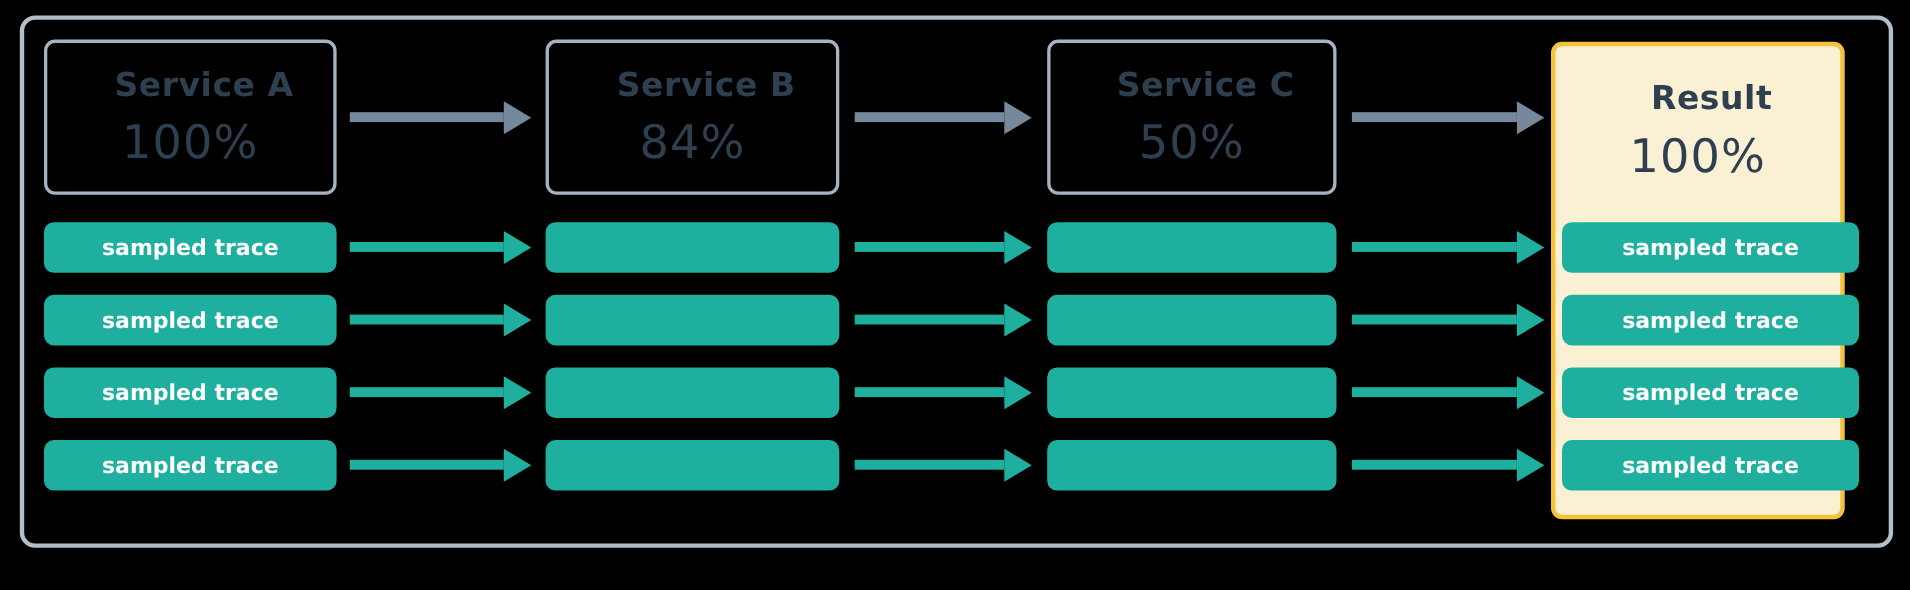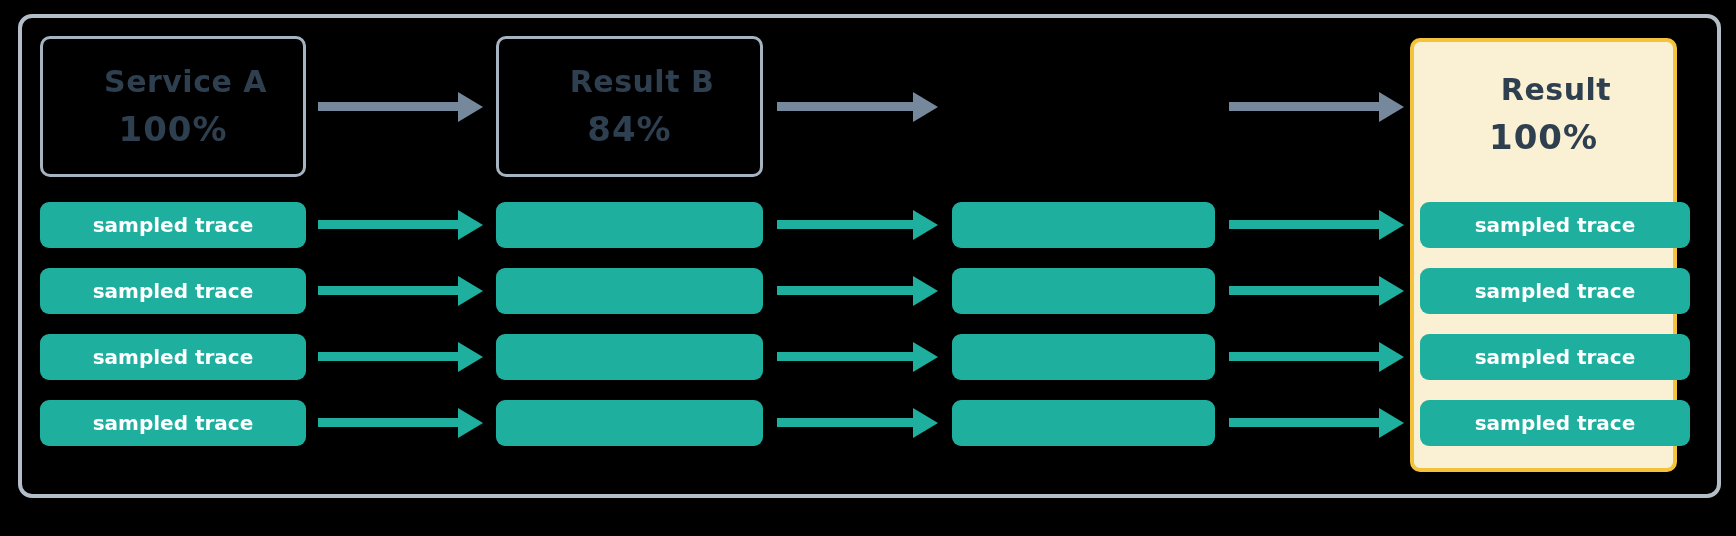--- a/index.html
+++ b/index.html
@@ -34,21 +34,21 @@
     color: var(--service-text, #2e3f50);
     display: flex; flex-direction: column;
     align-items: center; justify-content: center;
     gap: 10px;
   }
   .col-a { left: 40px;  width: 266px; }
   .col-b { left: 496px; width: 267px; }
   .col-c { left: 952px; width: 263px; }
 
   .svc-name { font-size: 30px; font-weight: 700; letter-spacing: 0.5px; margin-left: 25px; }
-  .svc-rate { font-size: 34px; font-weight: 700; letter-spacing: 1px; }
+  .svc-rate { font-size: 42px; font-weight: 400; letter-spacing: 1px; }
 
   
   .result {
     position: absolute;
     left: 1410px; top: 38px;
     width: 267px; height: 434px;
     background: var(--result-bg, #faf0d3);
     border: 4px solid var(--result-border, #f4c33b);
     border-radius: 10px;
     color: var(--service-text, #2e3f50);
@@ -107,22 +107,26 @@
 <body>
 
 <div class="stage">
   <div class="frame"></div>
 
   <div class="svc col-a">
     <div class="svc-name">Service A</div>
     <div class="svc-rate">100%</div>
   </div>
   <div class="svc col-b">
-    <div class="svc-name">Result B</div>
+    <div class="svc-name">Service B</div>
     <div class="svc-rate">84%</div>
+  </div>
+  <div class="svc col-c">
+    <div class="svc-name">Service C</div>
+    <div class="svc-rate">50%</div>
   </div>
 
   <div class="result">
     <div class="svc-name">Result</div>
     <div class="svc-rate">100%</div>
   </div>
 
   <div class="arrow arrow-gray gap1 a-svc"></div>
   <div class="arrow arrow-gray gap2 a-svc"></div>
   <div class="arrow arrow-gray gap3 a-svc"></div>

